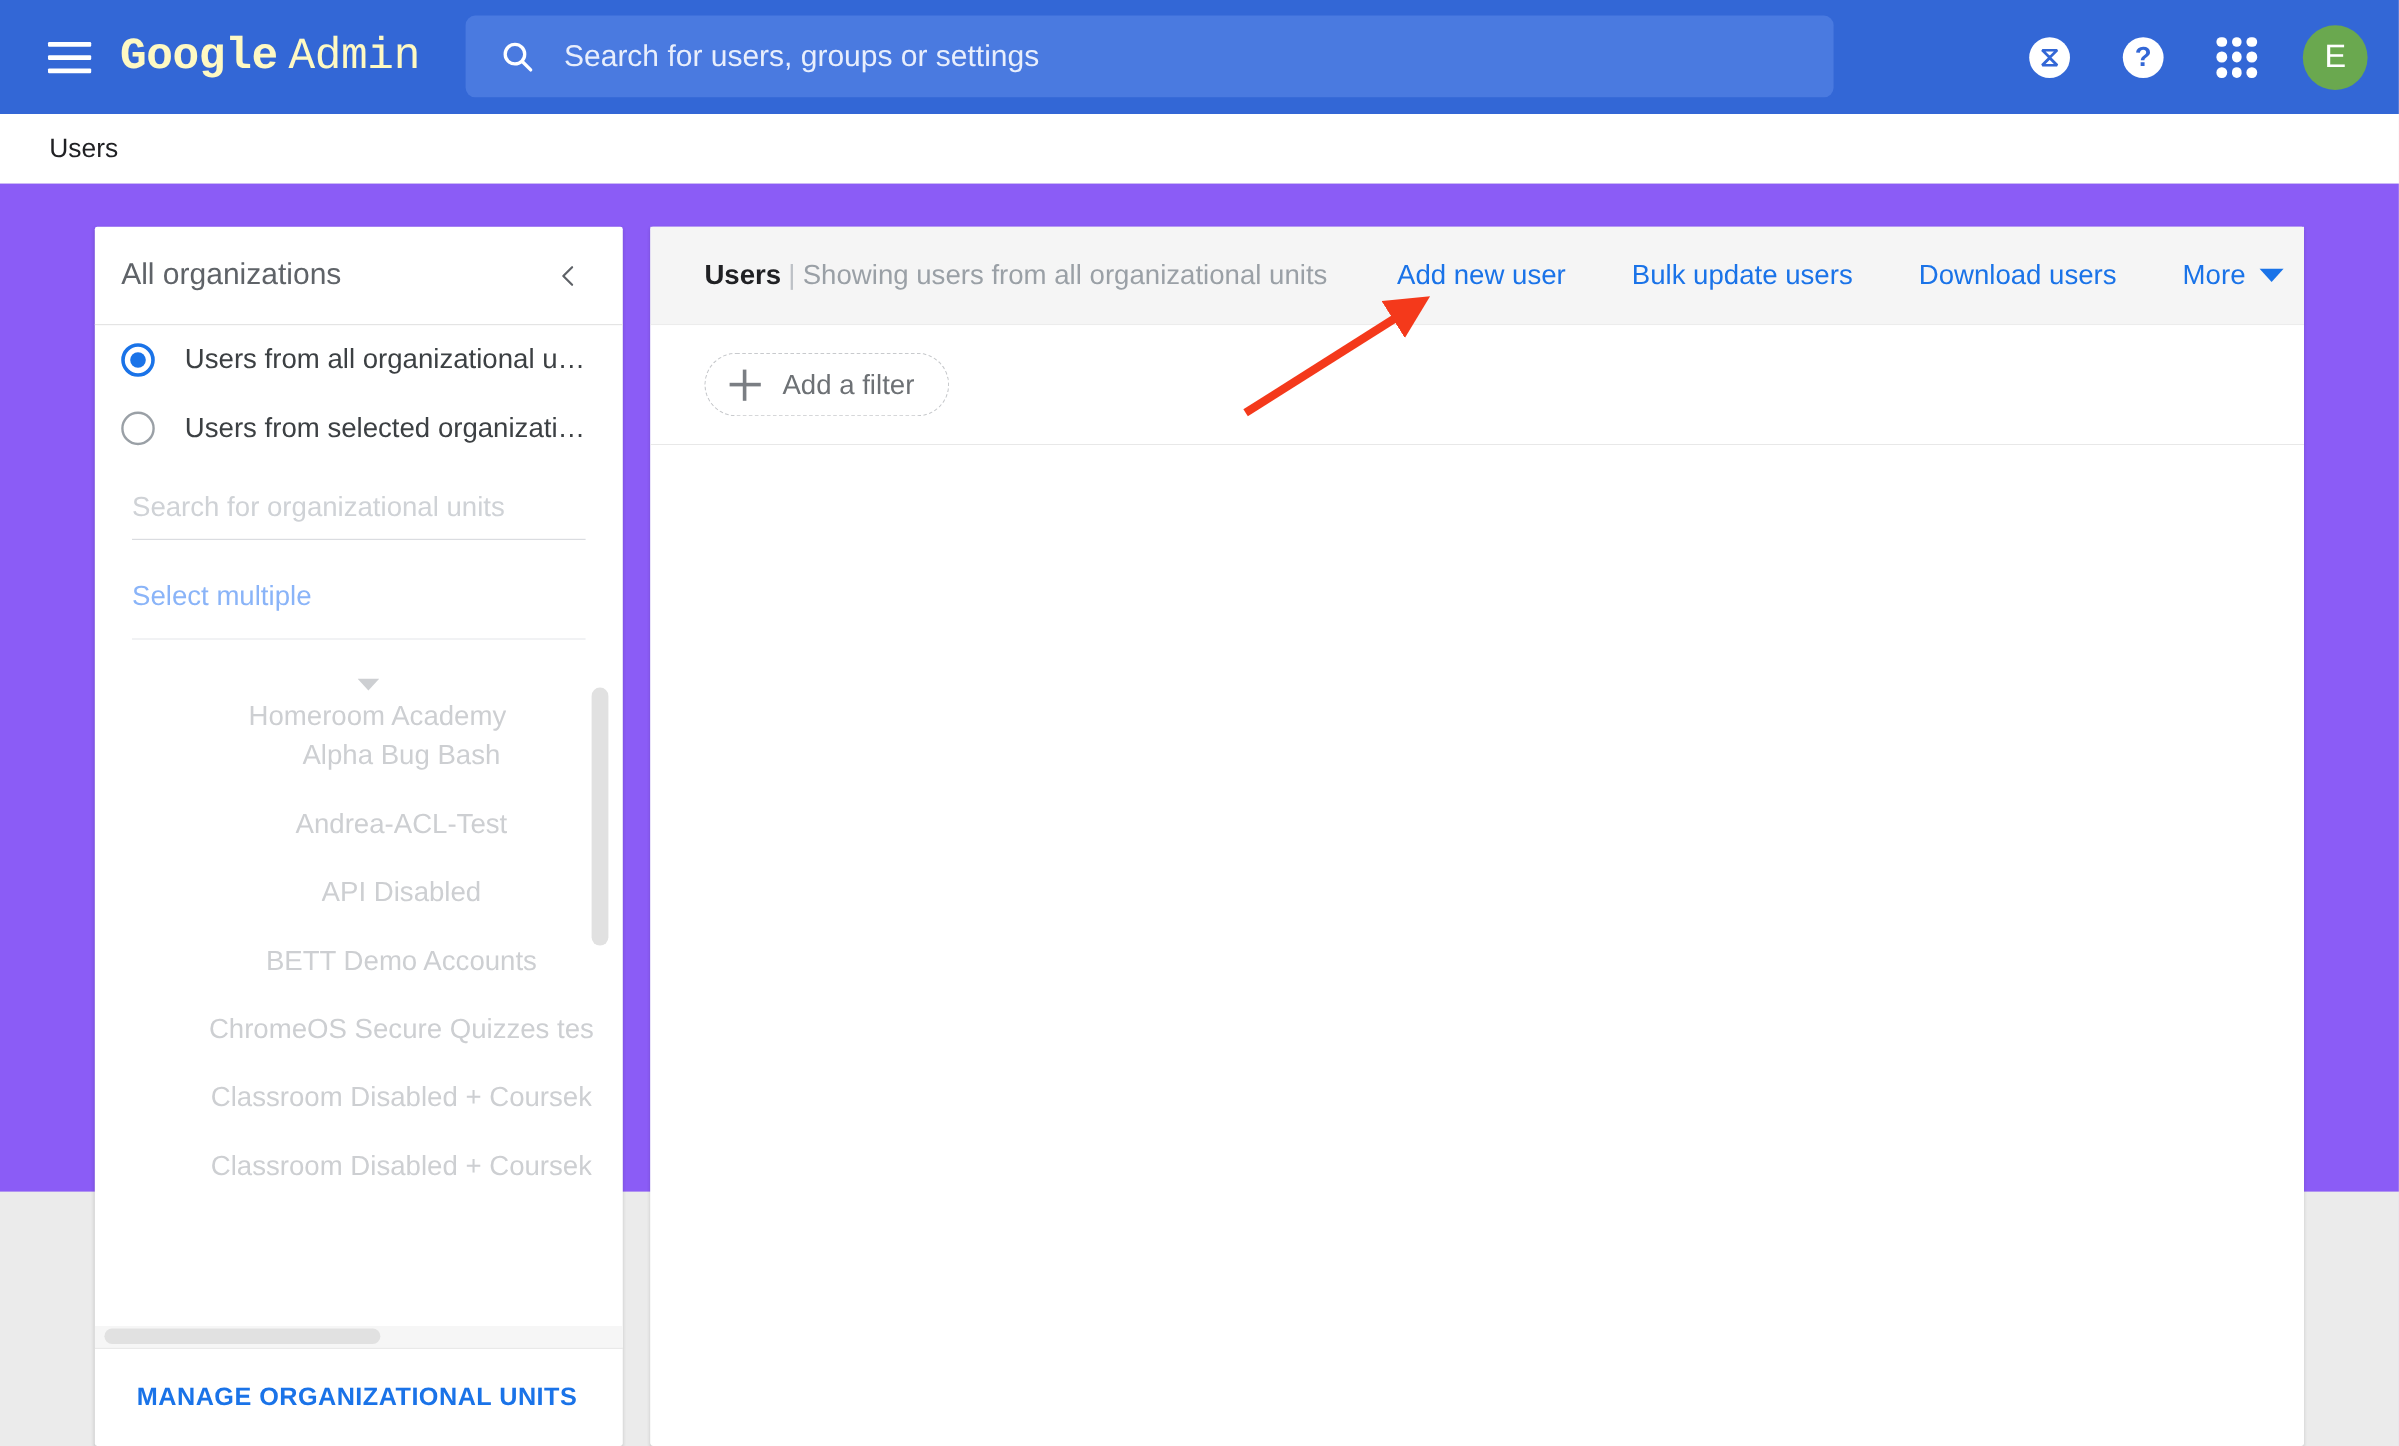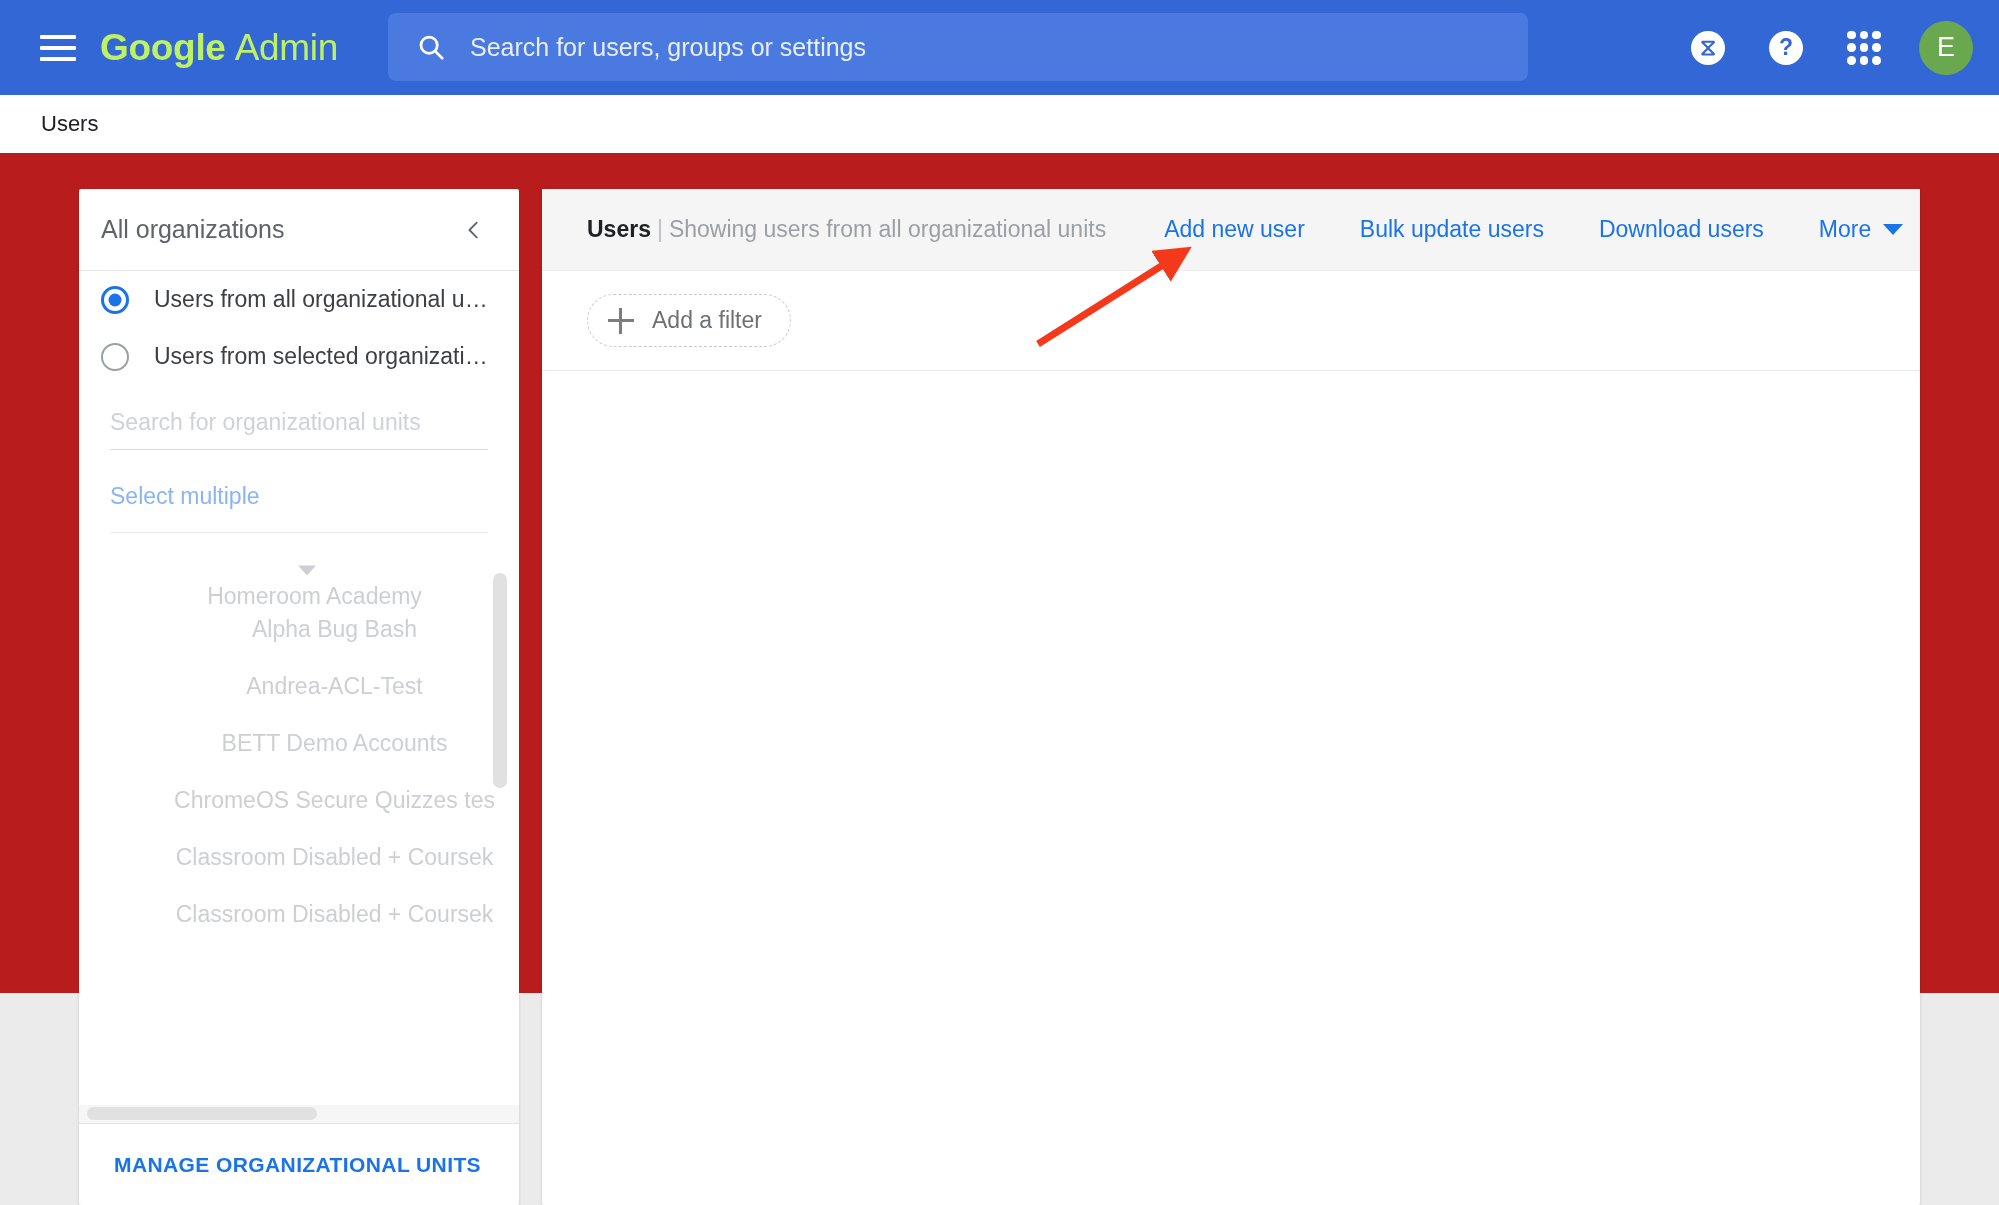--- a/index.html
+++ b/index.html
@@ -19,24 +19,25 @@
   }
   .hamburger {
     width: 36px; height: 26px;
     margin-left: 40px; margin-right: 24px;
     display: flex; flex-direction: column; justify-content: space-between;
     cursor: pointer;
   }
   .hamburger span { display: block; height: 4px; background: #fff; border-radius: 1px; }
 
   .brand {
-    color: #bef264;
+    color: #fef9c3;
     font-size: 37px;
     letter-spacing: -0.3px;
     white-space: nowrap;
+    font-family: Liberation Mono, monospace;
   }
   .brand .g { font-weight: 700; }
   .brand .a { font-weight: 400; margin-left: 9px; }
 
   .searchwrap {
     position: absolute; left: 388px; top: 13px;
     width: 1140px; height: 68px;
     background: #4a7ae0;
     border-radius: 8px;
     display: flex; align-items: center;
@@ -77,21 +78,21 @@
     display: flex; align-items: center;
   }
   .crumbbar .crumb {
     margin-left: 41px; font-size: 22px; color: #202124;
   }
 
   
   .body {
     position: absolute; top: 153px; left: 0;
     width: 1999px; height: 840px;
-    background: #b91c1c;
+    background: #8b5cf6;
   }
 
   
   .orgpanel {
     position: absolute; left: 79px; top: 36px;
     width: 440px; height: 1016px;
     background: #fff;
     box-shadow: 0 1px 3px rgba(0,0,0,.16);
     border-radius: 2px;
     display: flex; flex-direction: column;
@@ -344,20 +345,23 @@
         <span class="ou-name">Homeroom Academy</span>
       </div>
 
       <div class="ou-row child">
         <span class="ou-name">Alpha Bug Bash</span>
       </div>
       <div class="ou-row child">
         <span class="ou-name">Andrea-ACL-Test</span>
       </div>
       <div class="ou-row child">
+        <span class="ou-name">API Disabled</span>
+      </div>
+      <div class="ou-row child">
         <span class="ou-name">BETT Demo Accounts</span>
       </div>
       <div class="ou-row child">
         <span class="ou-name">ChromeOS Secure Quizzes tes</span>
       </div>
       <div class="ou-row child">
         <span class="ou-name">Classroom Disabled + Coursek</span>
       </div>
       <div class="ou-row child">
         <span class="ou-name">Classroom Disabled + Coursek</span>

